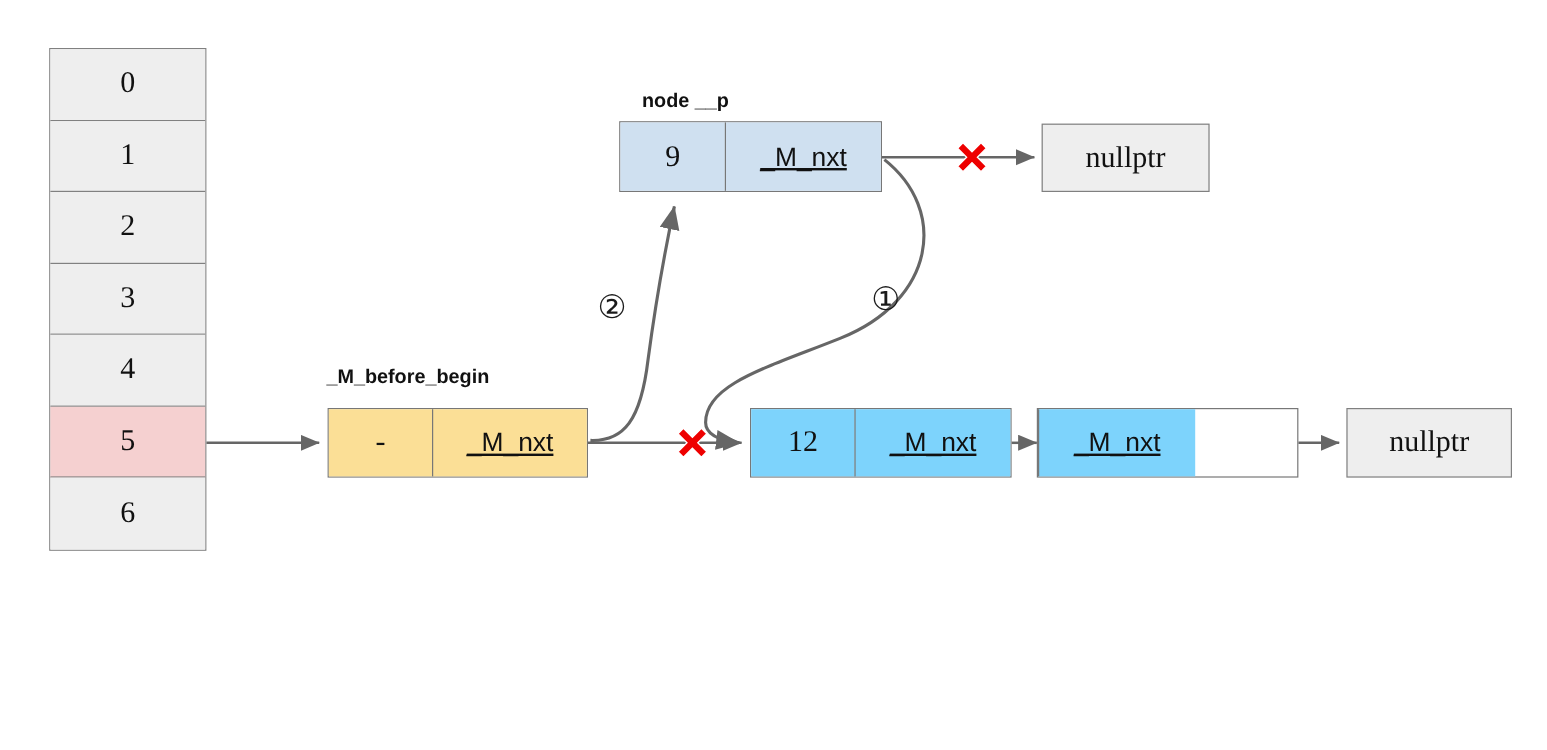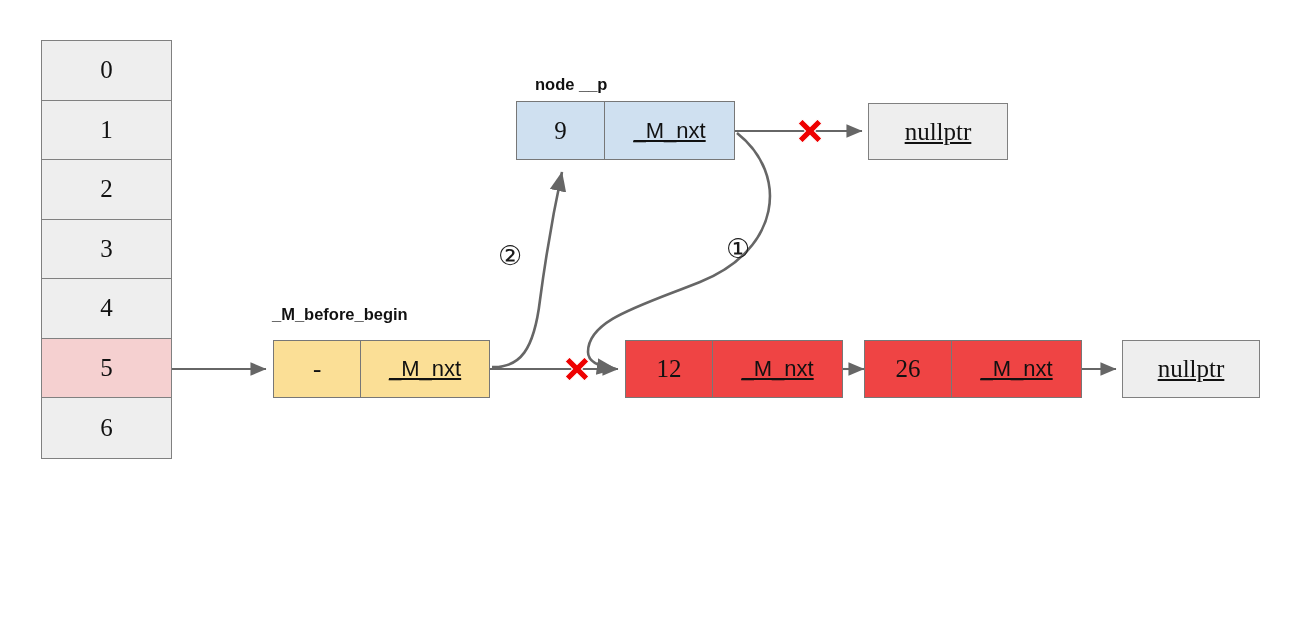--- a/index.html
+++ b/index.html
@@ -68,36 +68,35 @@
   }
   .node .celln {
     font-family: "Liberation Sans", sans-serif;
     font-size: 22px;
     color: #111111;
     border-left: 1.6px solid #777777;
     text-decoration: underline;
   }
 
   .node.blue  .cellv, .node.blue  .celln { background: #cfe0f0; }
-  .node.pink  .cellv, .node.pink  .celln { background: #ef4444; }
+  .node.pink  .cellv, .node.pink  .celln { background: #7dd3fc; }
   .node.amber .cellv, .node.amber .celln { background: #fbdf96; }
 
   
   .nullbox {
     position: absolute;
     background: #eeeeee;
     border: 1.6px solid #808080;
     display: flex;
     align-items: center;
     justify-content: center;
     font-family: "Liberation Serif", serif;
     font-size: 25px;
     color: #111111;
     box-sizing: border-box;
-    text-decoration: underline;
   }
 
   
   .caption {
     position: absolute;
     font-family: "Liberation Sans", sans-serif;
     font-weight: bold;
     font-size: 16.5px;
     color: #111111;
     white-space: nowrap;
@@ -179,21 +178,20 @@
     <div class="cellv" style="width:87px;">-</div>
     <div class="celln" style="width:130px;">_M_nxt</div>
   </div>
 
   <div class="node pink" style="left:625px; top:340px; width:218px; height:58px;">
     <div class="cellv" style="width:87px;">12</div>
     <div class="celln" style="width:131px;">_M_nxt</div>
   </div>
 
   <div class="node pink" style="left:864px; top:340px; width:218px; height:58px;">
-    <div class="cellv" style="width:87px;">26</div>
     <div class="celln" style="width:131px;">_M_nxt</div>
   </div>
 
   <div class="nullbox" style="left:1122px; top:340px; width:138px; height:58px;">nullptr</div>
 
   <div class="step" style="left:498px; top:243px;">②</div>
   <div class="step" style="left:726px; top:236px;">①</div>
 
   <div class="xmark" style="left:795px; top:116px;">
     <svg width="30" height="30" viewBox="0 0 30 30">

